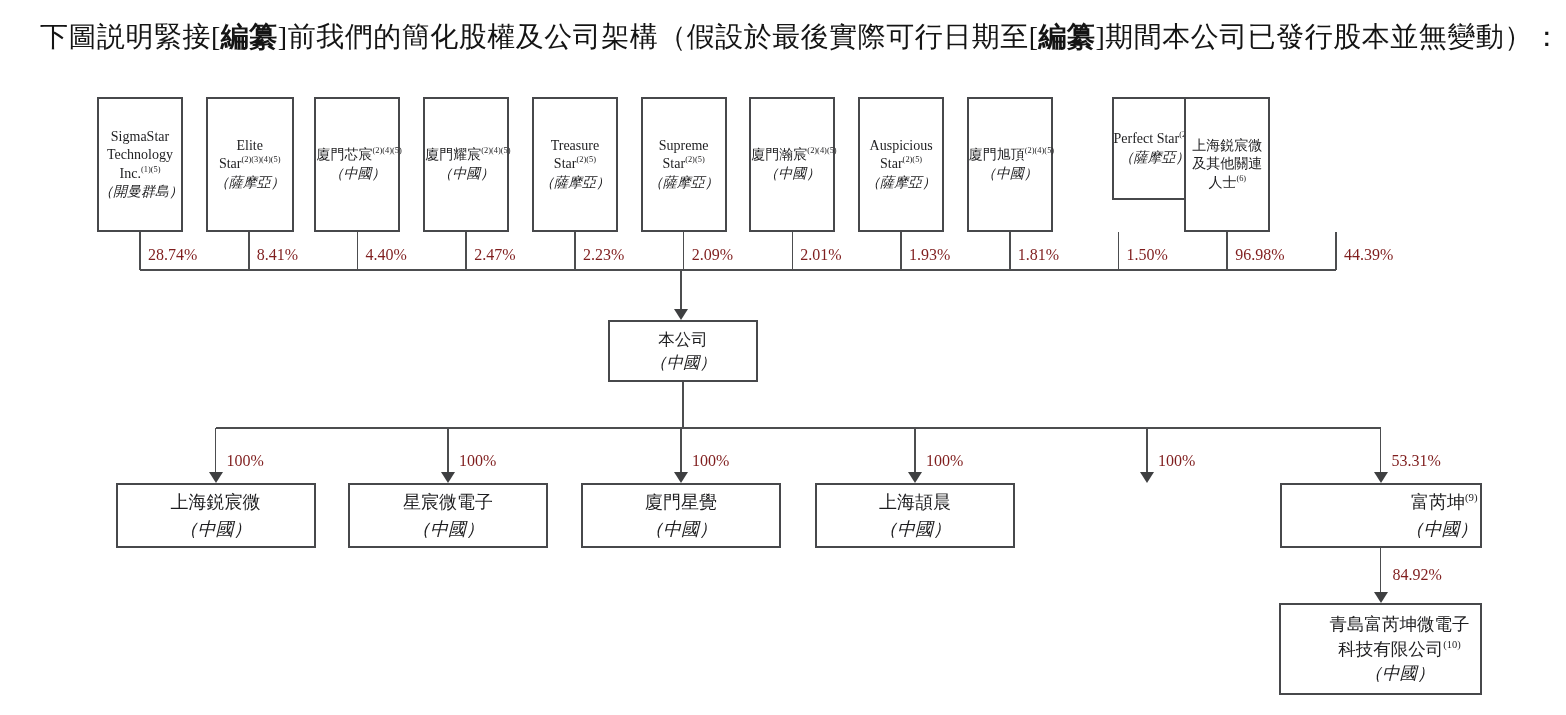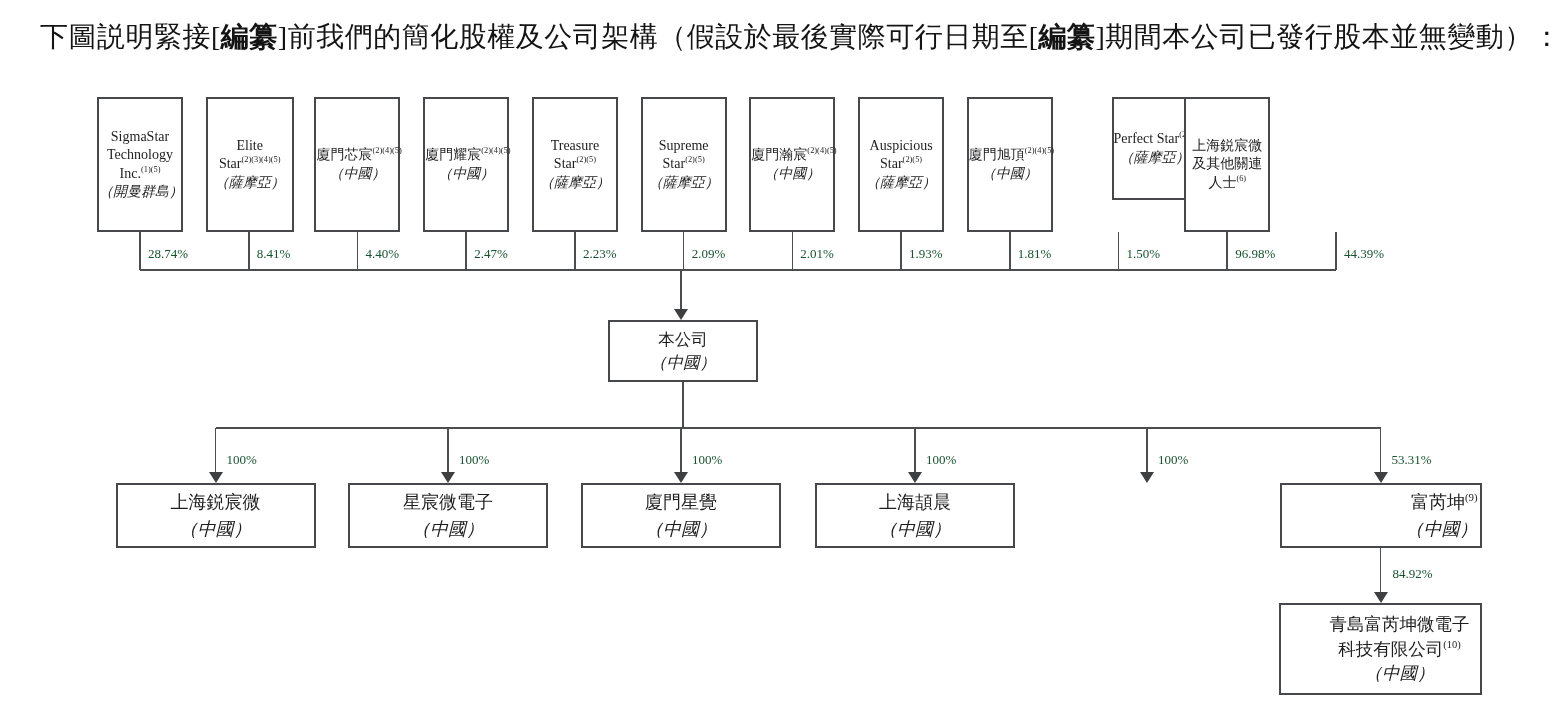--- a/index.html
+++ b/index.html
@@ -15,21 +15,21 @@
   .company-box .inner{font-size:16.5px;line-height:1.4;}
   .sub-box .inner{font-size:18px;line-height:1.45;}
   .subsub-box .inner{font-size:17.5px;line-height:1.4;margin-left:38px;}
   .nameline{white-space:nowrap;}
   .jur{font-style:italic;white-space:nowrap;}
   sup.fn{font-size:0.60em;line-height:0;vertical-align:super;letter-spacing:0;}
   .cline{position:absolute;background:#4c4d4f;}
   .arrowhead{position:absolute;width:0;height:0;
              border-left:7px solid transparent;border-right:7px solid transparent;
              border-top:11px solid #3e3f41;}
-  .pct{position:absolute;font-size:13px;white-space:nowrap;color:#14532d;}
+  .pct{position:absolute;font-size:16px;white-space:nowrap;color:#7f1d1d;}
 </style>
 </head>
 <body>
 
 <div class="page">
   <div class="title"><span>下圖説明緊接[</span><b>編纂</b><span>]前我們的簡化股權及公司架構（假設於最後實際可行日期至[</span><b>編纂</b><span>]期間本公司已發行股本並無變動）：</span></div>
   <div id="diagram" style="position:absolute;left:0;top:0;width:1566px;height:715px;">
       <div class="ebox top-box" style="left: 97px; top: 97px; width: 86px; height: 135px;">
         <div class="inner">
           <div class="nameline">SigmaStar</div>

